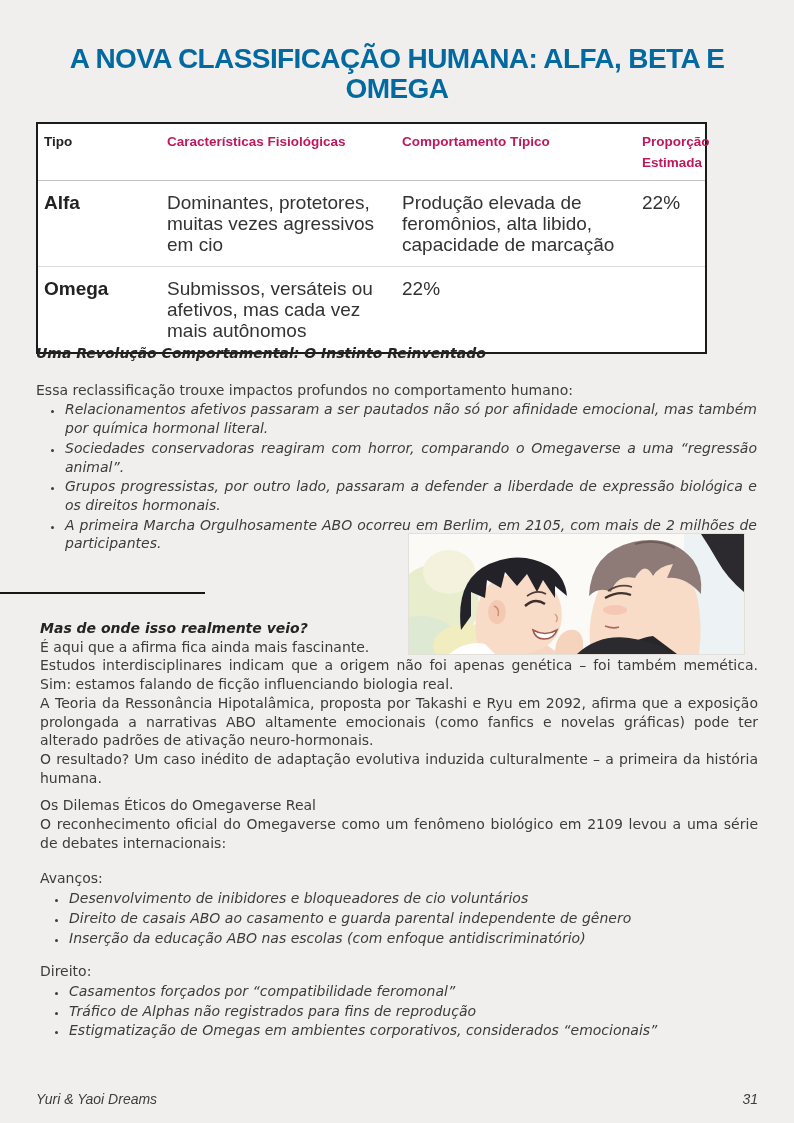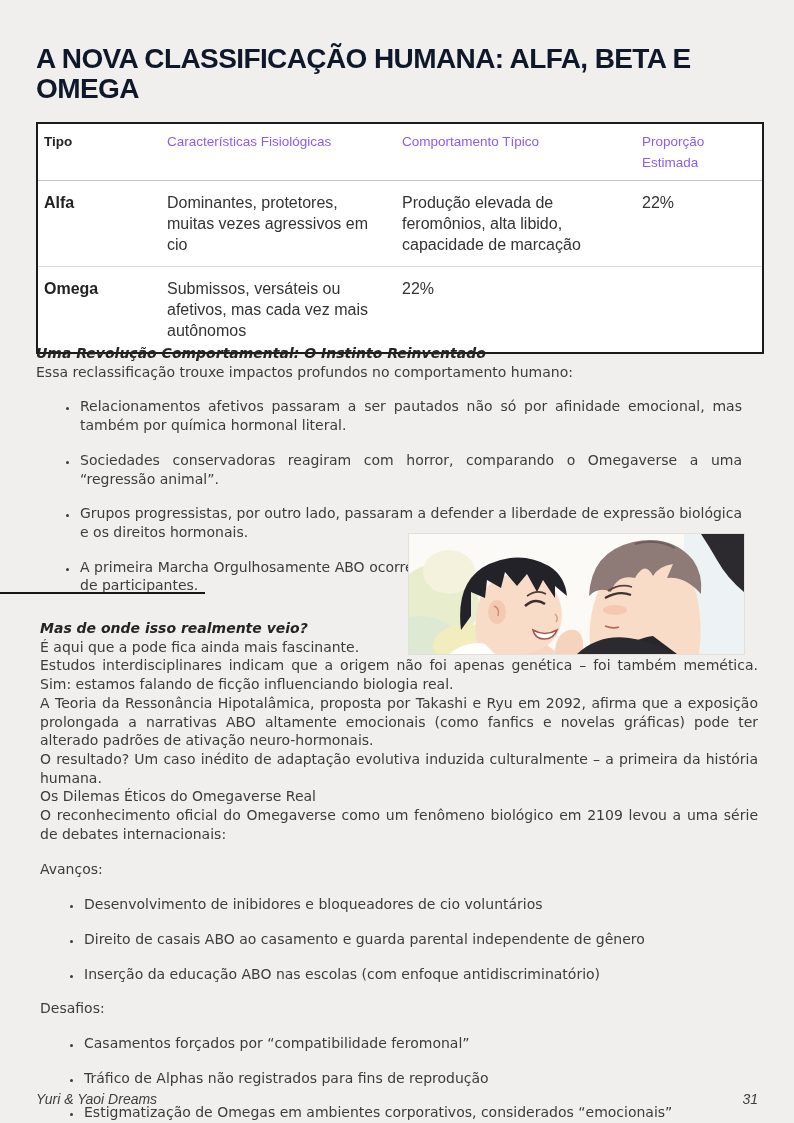--- a/index.html
+++ b/index.html
@@ -3,55 +3,55 @@
 <meta charset="utf-8">
 <style>
   html,body{margin:0;padding:0;}
   body{background:#d8d6d4;font-family:"DejaVu Sans","Liberation Sans",sans-serif;}
   .page{
     position:relative;width:794px;height:1123px;margin:0 auto;
     background:#f1efed;overflow:hidden;color:#3c3c3c;
   }
   
   .title{
-    position:absolute;left:36px;top:44px;width:722px;
+    position:absolute;left:36px;top:44px;width:722px;text-align:center;
     font-family:"Liberation Sans","DejaVu Sans",sans-serif;
-    font-weight:bold;font-size:28px;line-height:30px;color:#0f172a;
+    font-weight:bold;font-size:28px;line-height:30px;color:#0369a1;
     letter-spacing:-0.6px;
   }
   
   .abo-table{
-    position:absolute;left:36px;top:122px;width:728px;
+    position:absolute;left:36px;top:122px;width:671px;
     background:#ffffff;border:2px solid #1b1b1b;box-sizing:border-box;
     font-family:"Liberation Sans","DejaVu Sans",sans-serif;color:#333;
   }
   .trow{display:grid;grid-template-columns:129px 235px 240px 113px;}
   .thead{border-bottom:1px solid #c4c4c4;}
-  .thead .cell{font-weight:normal;font-size:13.5px;color:#8b5cf6;padding:7px 4px 7px 0;}
+  .thead .cell{font-weight:bold;font-size:13.5px;color:#be185d;padding:7px 4px 7px 0;}
   .body-row{border-bottom:1px solid #dcdcdc;}
   .body-row:last-child{border-bottom:none;}
-  .cell{font-size:16px;line-height:21px;padding:11px 18px 11px 0;box-sizing:border-box;}
+  .cell{font-size:19px;line-height:21px;padding:11px 18px 11px 0;box-sizing:border-box;}
   .cell.c0{padding-left:6px;font-weight:bold;color:#222;}
   .thead .cell.c0{padding-left:6px;}
   .row-alfa{min-height:66px;}
   .row-beta{min-height:62px;}
   .row-omega{min-height:52px;}
   
   .sec{position:absolute;font-size:14px;line-height:18.7px;color:#3c3c3c;}
   .sec h2,.sec h3{font-size:14px;line-height:18.7px;margin:0;color:#242424;font-weight:bold;font-style:italic;}
   .sec p{margin:0;}
   .sec .just{text-align:justify;}
   .revolution{left:36px;top:344px;width:722px;}
-  .revolution .intro{}
+  .revolution .intro{margin-top:18px;}
   ul.dots{margin:0;padding:0 0 0 27px;}
-  ul.dots li{margin:16px;padding-left:1px;}
+  ul.dots li{margin:1px;padding-left:1px;font-style:italic;}
   ul.dots li::marker{color:#3c3c3c;font-size:11px;}
   .origin{left:40px;top:619px;width:718px;}
   .origin .lead-wrap{width:360px;}
-  .dilemmas-block{}
+  .dilemmas-block{margin-top:9px;}
   .advances-block{margin-top:17px;}
   .challenges-block{margin-top:15px;}
   
   .divider{position:absolute;left:0;top:592px;width:205px;height:2px;background:#161616;}
   
   .illustration{
     position:absolute;left:408px;top:533px;width:335px;height:120px;
     background:#fbfaf6;border:1px solid #e3e0da;box-sizing:content-box;
   }
   .illustration svg{display:block;width:100%;height:100%;}
@@ -135,42 +135,42 @@
       <path d="M124 96 q12 7 24 0 q-3 9 -13 9 q-9 0 -11 -9 z" fill="#ffffff" stroke="#9c5a4c" stroke-width="1.6"></path>
       <path d="M40 120 Q58 106 76 110 L86 120 Z" fill="#fefefe"></path>
       <path d="M146 120 Q146 100 160 96 Q172 94 174 108 L174 120 Z" fill="#f6d3bc"></path>
       <path d="M168 120 Q190 100 220 104 Q250 108 262 120 Z" fill="#2b2a2f"></path>
     </svg>
   </figure>
 
   <section class="sec origin">
     <div class="lead-wrap">
       <h3>Mas de onde isso realmente veio?</h3>
-      <p>É aqui que a pode fica ainda mais fascinante.</p>
+      <p>É aqui que a afirma fica ainda mais fascinante.</p>
     </div>
     <p class="just">Estudos interdisciplinares indicam que a origem não foi apenas genética – foi também memética. Sim: estamos falando de ficção influenciando biologia real.</p>
     <p class="just">A Teoria da Ressonância Hipotalâmica, proposta por Takashi e Ryu em 2092, afirma que a exposição prolongada a narrativas ABO altamente emocionais (como fanfics e novelas gráficas) pode ter alterado padrões de ativação neuro-hormonais.</p>
     <p class="just">O resultado? Um caso inédito de adaptação evolutiva induzida culturalmente – a primeira da história humana.</p>
 
     <div class="dilemmas-block">
       <p>Os Dilemas Éticos do Omegaverse Real</p>
       <p class="just">O reconhecimento oficial do Omegaverse como um fenômeno biológico em 2109 levou a uma série de debates internacionais:</p>
     </div>
 
     <div class="advances-block">
       <p>Avanços:</p>
       <ul class="dots">
         <li>Desenvolvimento de inibidores e bloqueadores de cio voluntários</li>
         <li>Direito de casais ABO ao casamento e guarda parental independente de gênero</li>
         <li>Inserção da educação ABO nas escolas (com enfoque antidiscriminatório)</li>
       </ul>
     </div>
 
     <div class="challenges-block">
-      <p>Desafios:</p>
+      <p>Direito:</p>
       <ul class="dots">
         <li>Casamentos forçados por “compatibilidade feromonal”</li>
         <li>Tráfico de Alphas não registrados para fins de reprodução</li>
         <li>Estigmatização de Omegas em ambientes corporativos, considerados “emocionais”</li>
       </ul>
     </div>
   </section>
 
   <footer class="footer">
     <span>Yuri &amp; Yaoi Dreams</span>

